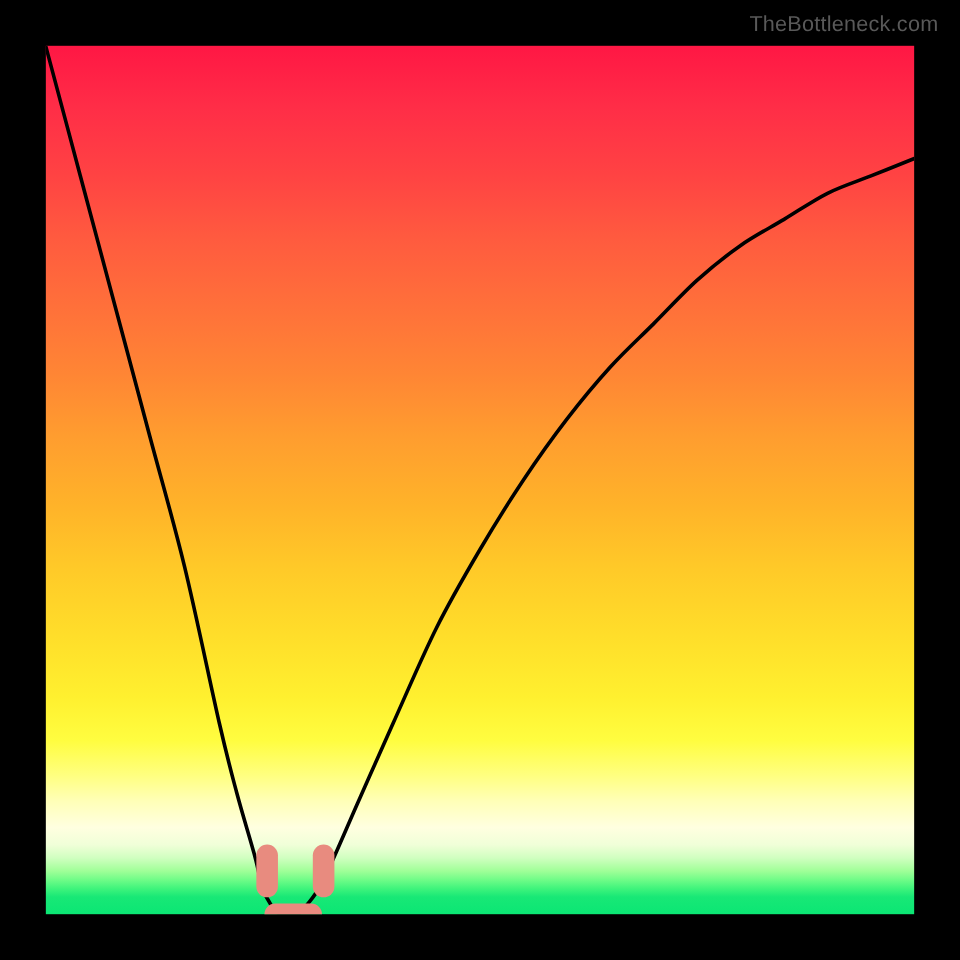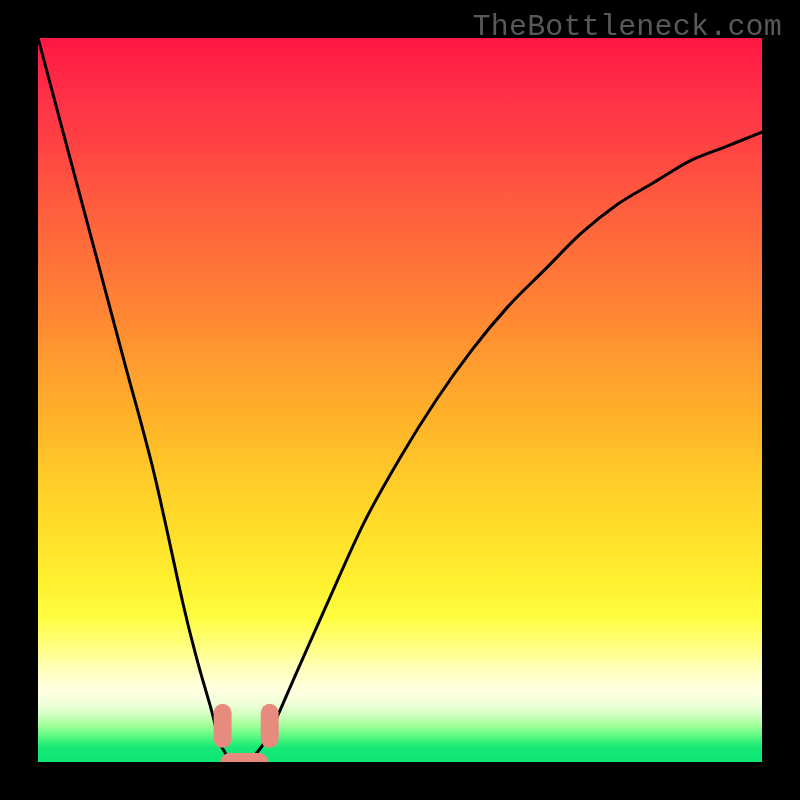--- a/index.html
+++ b/index.html
@@ -55,24 +55,24 @@
       #40f47c 97%,
       #18e876 98%,
       #0be674 100%
     );
   }
   .watermark {
     position: absolute;
     top: 10px;
     right: 18px;
     color: #595959;
-    font-size: 30px;
+    font-size: 18px;
     font-weight: 500;
     letter-spacing: 0.2px;
-    font-family: Liberation Mono, monospace;
+    font-family: Liberation Sans, sans-serif;
   }
   svg.curve-layer {
     position: absolute;
     left: 0; top: 0;
     width: 100%; height: 100%;
   }
 </style>
 </head>
 <body>
 

